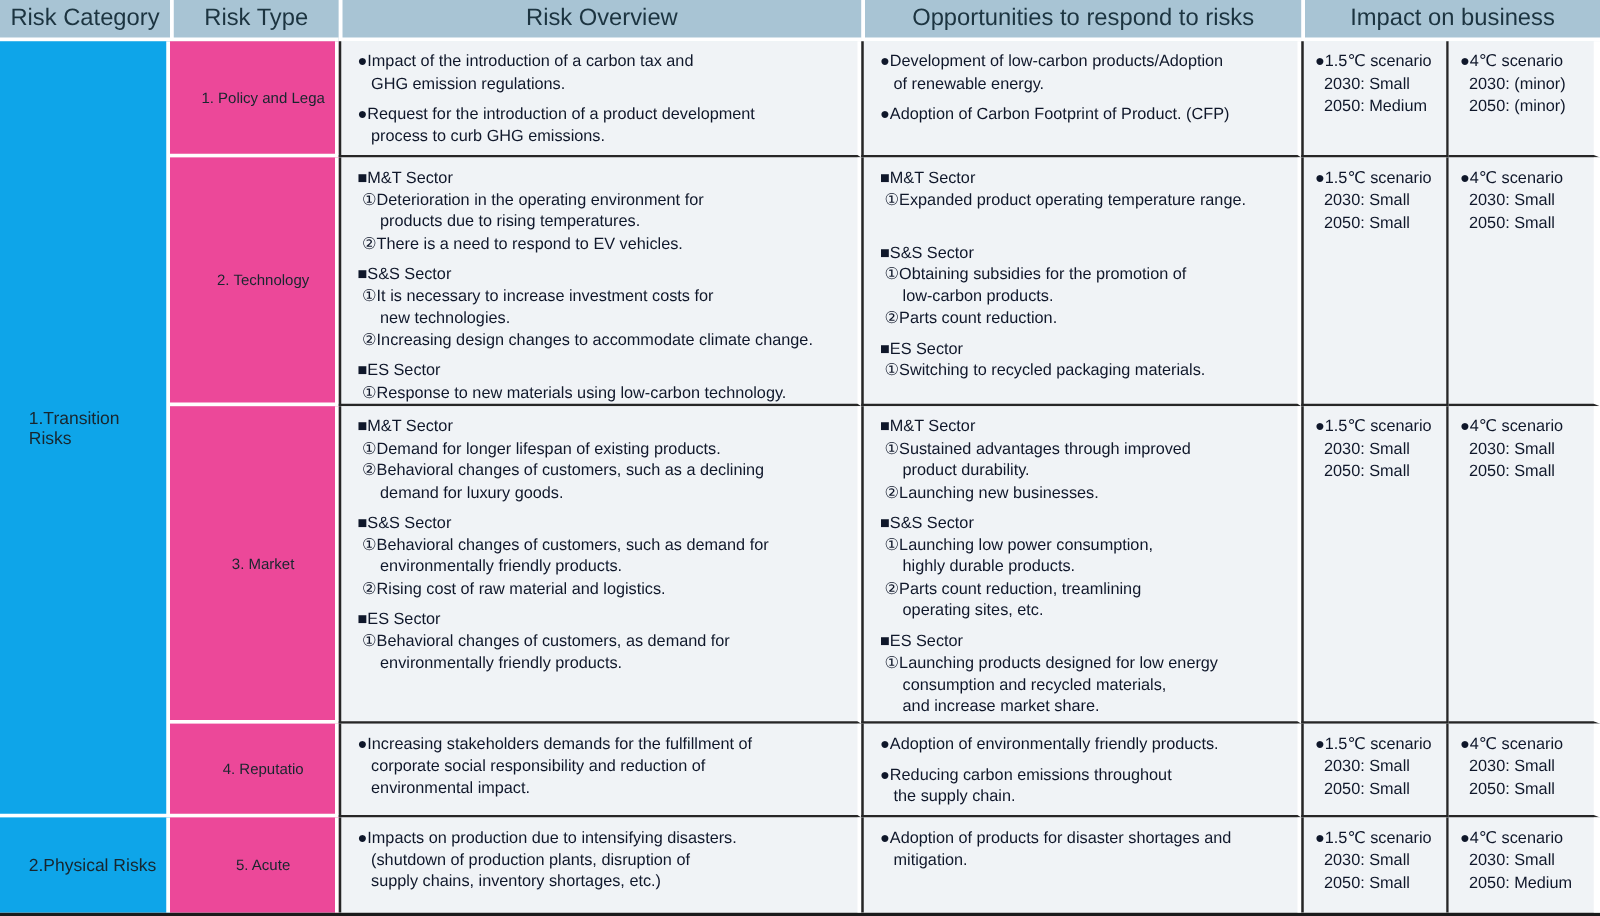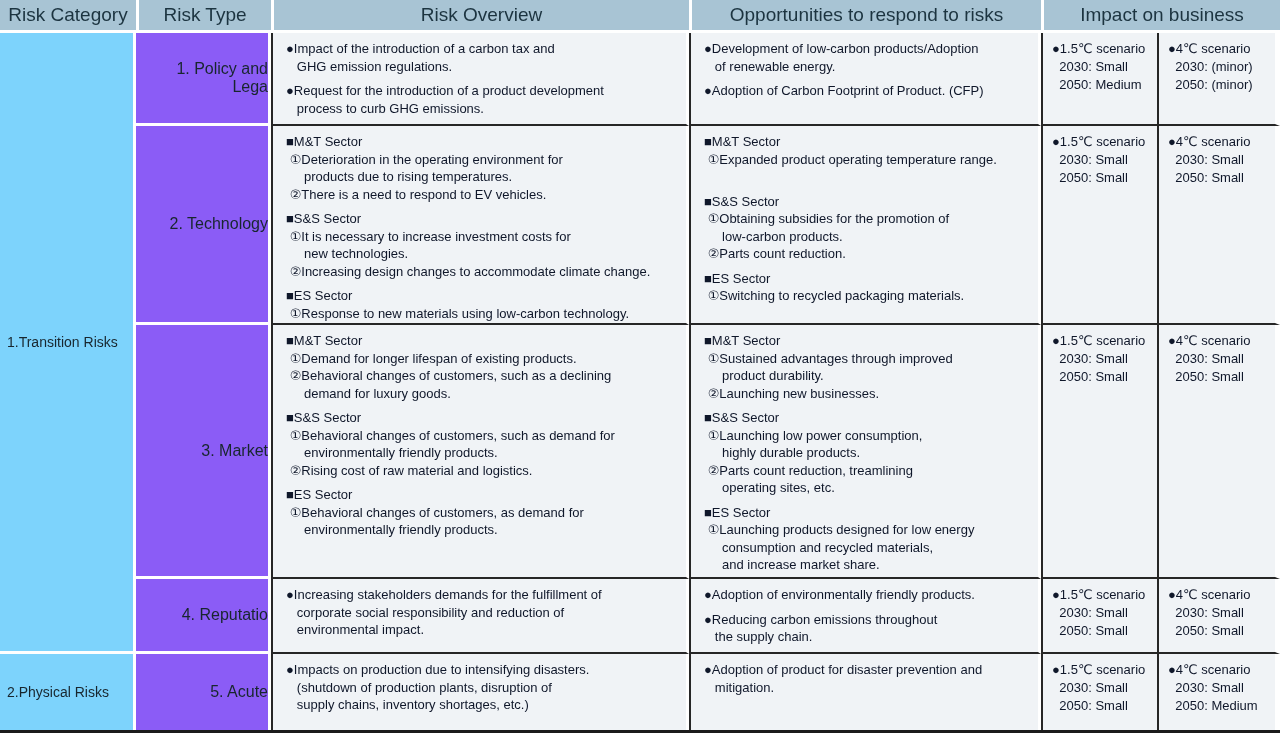--- a/index.html
+++ b/index.html
@@ -19,28 +19,28 @@
   
   th {
     height: 33px; background: #a8c4d4; color: #1c3440;
     font-weight: 400; font-size: 19px; text-align: center;
     vertical-align: middle; border-bottom: 3px solid #ffffff;
   }
   th.gapL { border-left: 3px solid #ffffff; }
 
   
   td.cat {
-    background: #7dd3fc; color: #18262e; font-size: 14px;
-    vertical-align: middle; text-align: left; padding-left: 7px;
+    background: #0ea5e9; color: #18262e; font-size: 14px;
+    vertical-align: middle; text-align: left; padding-left: 23px;
     border-right: 3px solid #ffffff;
   }
   td.cat.sep { border-bottom: 3px solid #ffffff; }
   td.type {
-    background: #8b5cf6; color: #18262e; font-size: 16px;
-    vertical-align: middle; text-align: right; padding-left: 17px;
+    background: #ec4899; color: #18262e; font-size: 12px;
+    vertical-align: middle; text-align: center; padding-left: 17px;
     border-right: 3px solid #ffffff; border-bottom: 3px solid #ffffff;
   }
 
   
   td.body {
     background: #f0f3f6; color: #0f172a; font-size: 13px;
     line-height: 17.5px; vertical-align: top;
     border-bottom: 2px solid #262626;
   }
   td.ov  { border-left: 2px solid #262626; border-right: 3px solid #ffffff; padding: 7px 4px 0 13px; }
@@ -206,21 +206,21 @@
       <td class="cat">
         <span>2.Physical Risks</span>
       </td>
       <td class="type">5. Acute</td>
       <td class="body ov">
         <div class="para">●Impacts on production due to intensifying disasters.
    (shutdown of production plants, disruption of
    supply chains, inventory shortages, etc.)</div>
       </td>
       <td class="body op">
-        <div class="para">●Adoption of product for disaster prevention and
+        <div class="para">●Adoption of products for disaster shortages and
    mitigation.</div>
       </td>
       <td class="body i15">
         <div class="para">●1.5℃ scenario
   2030: Small
   2050: Small</div>
       </td>
       <td class="body i4">
         <div class="para">●4℃ scenario
   2030: Small

